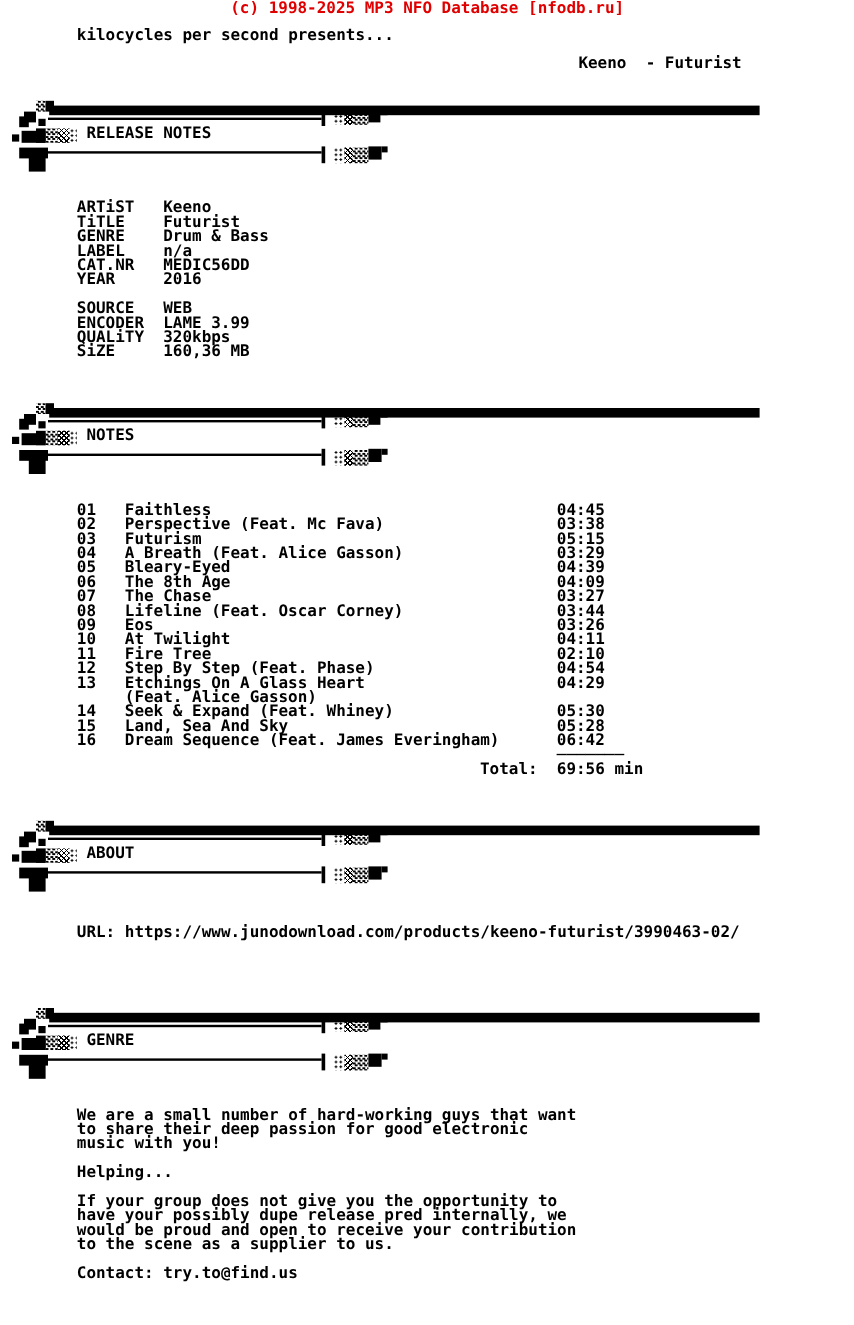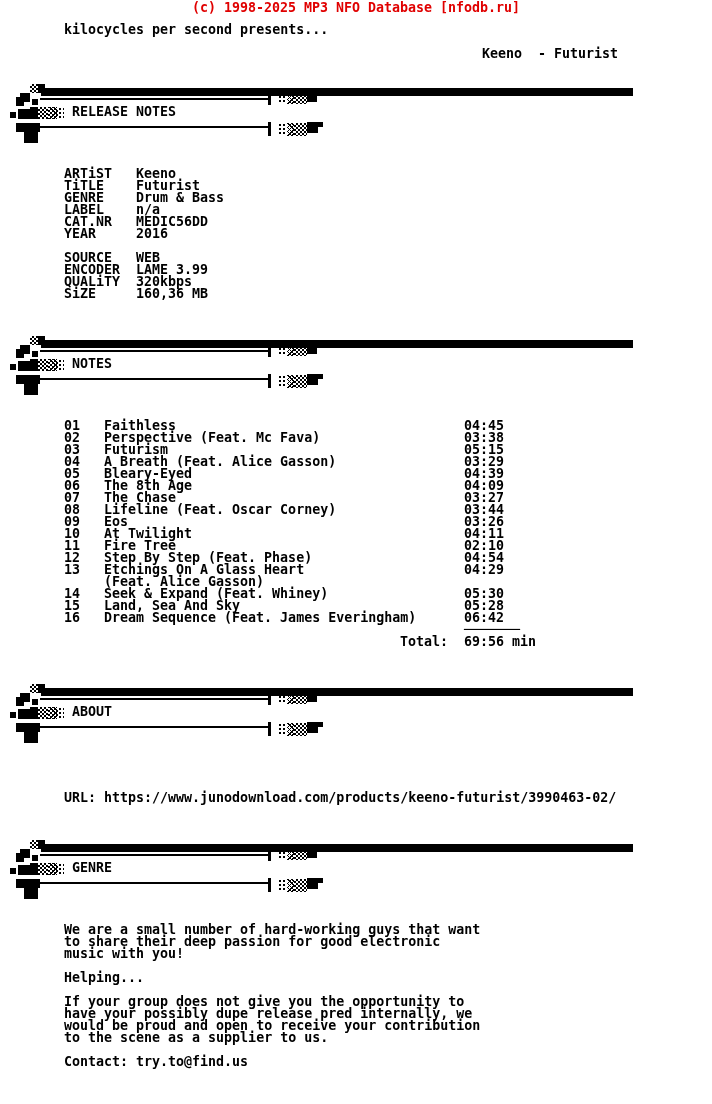--- a/index.html
+++ b/index.html
@@ -172,17 +172,17 @@
       <div class="shape solid" style="left: 24px; top: 47px; width: 14px; height: 12px;"></div>
       <span class="title">GENRE</span>
     </div>
   </div>
 
 <div class="line" style="left:64px;top:168px" id="info-fields"><div class="grouprow"><span class="lbl">ARTiST</span><span class="val">Keeno</span></div><div class="grouprow"><span class="lbl">TiTLE</span><span class="val">Futurist</span></div><div class="grouprow"><span class="lbl">GENRE</span><span class="val">Drum &amp; Bass</span></div><div class="grouprow"><span class="lbl">LABEL</span><span class="val">n/a</span></div><div class="grouprow"><span class="lbl">CAT.NR</span><span class="val">MEDIC56DD</span></div><div class="grouprow"><span class="lbl">YEAR</span><span class="val">2016</span></div></div>
 <div class="line" style="left:64px;top:252px" id="info-encoding"><div class="grouprow"><span class="lbl">SOURCE</span><span class="val">WEB</span></div><div class="grouprow"><span class="lbl">ENCODER</span><span class="val">LAME 3.99</span></div><div class="grouprow"><span class="lbl">QUALiTY</span><span class="val">320kbps</span></div><div class="grouprow"><span class="lbl">SiZE</span><span class="val">160,36 MB</span></div></div>
 
 <div class="line" style="left:0;top:420px;width:712px" id="tracklist"><div class="trow" style="top: 0px;"><span class="num">01</span><span class="title">Faithless</span><span class="time">04:45</span></div><div class="trow" style="top: 12px;"><span class="num">02</span><span class="title">Perspective (Feat. Mc Fava)</span><span class="time">03:38</span></div><div class="trow" style="top: 24px;"><span class="num">03</span><span class="title">Futurism</span><span class="time">05:15</span></div><div class="trow" style="top: 36px;"><span class="num">04</span><span class="title">A Breath (Feat. Alice Gasson)</span><span class="time">03:29</span></div><div class="trow" style="top: 48px;"><span class="num">05</span><span class="title">Bleary-Eyed</span><span class="time">04:39</span></div><div class="trow" style="top: 60px;"><span class="num">06</span><span class="title">The 8th Age</span><span class="time">04:09</span></div><div class="trow" style="top: 72px;"><span class="num">07</span><span class="title">The Chase</span><span class="time">03:27</span></div><div class="trow" style="top: 84px;"><span class="num">08</span><span class="title">Lifeline (Feat. Oscar Corney)</span><span class="time">03:44</span></div><div class="trow" style="top: 96px;"><span class="num">09</span><span class="title">Eos</span><span class="time">03:26</span></div><div class="trow" style="top: 108px;"><span class="num">10</span><span class="title">At Twilight</span><span class="time">04:11</span></div><div class="trow" style="top: 120px;"><span class="num">11</span><span class="title">Fire Tree</span><span class="time">02:10</span></div><div class="trow" style="top: 132px;"><span class="num">12</span><span class="title">Step By Step (Feat. Phase)</span><span class="time">04:54</span></div><div class="trow" style="top: 144px;"><span class="num">13</span><span class="title">Etchings On A Glass Heart</span><span class="time">04:29</span></div><div class="trow" style="top: 156px;"><span class="title">(Feat. Alice Gasson)</span></div><div class="trow" style="top: 168px;"><span class="num">14</span><span class="title">Seek &amp; Expand (Feat. Whiney)</span><span class="time">05:30</span></div><div class="trow" style="top: 180px;"><span class="num">15</span><span class="title">Land, Sea And Sky</span><span class="time">05:28</span></div><div class="trow" style="top: 192px;"><span class="num">16</span><span class="title">Dream Sequence (Feat. James Everingham)</span><span class="time">06:42</span></div><div class="trow" style="top: 204px;"><span class="time">───────</span></div><div class="trow" style="top: 216px;"><span class="total-lbl">Total:</span><span class="time">69:56 min</span></div></div>
 
-<div class="line" id="url-line" style="left:64px;top:792px">
+<div class="line" id="url-line" style="left:64px;top:772px">
   <span>URL:</span><span>https://www.junodownload.com/products/keeno-futurist/3990463-02/</span>
 </div>
 
 <div class="line" style="left:64px;top:924px" id="about-block"><div class="about-line">We are a small number of hard-working guys that want</div><div class="about-line">to share their deep passion for good electronic</div><div class="about-line">music with you!</div><div class="about-line"></div><div class="about-line">Helping...</div><div class="about-line"></div><div class="about-line">If your group does not give you the opportunity to</div><div class="about-line">have your possibly dupe release pred internally, we</div><div class="about-line">would be proud and open to receive your contribution</div><div class="about-line">to the scene as a supplier to us.</div><div class="about-line"></div><div class="about-line">Contact: try.to@find.us</div></div>
 
 </body></html>

